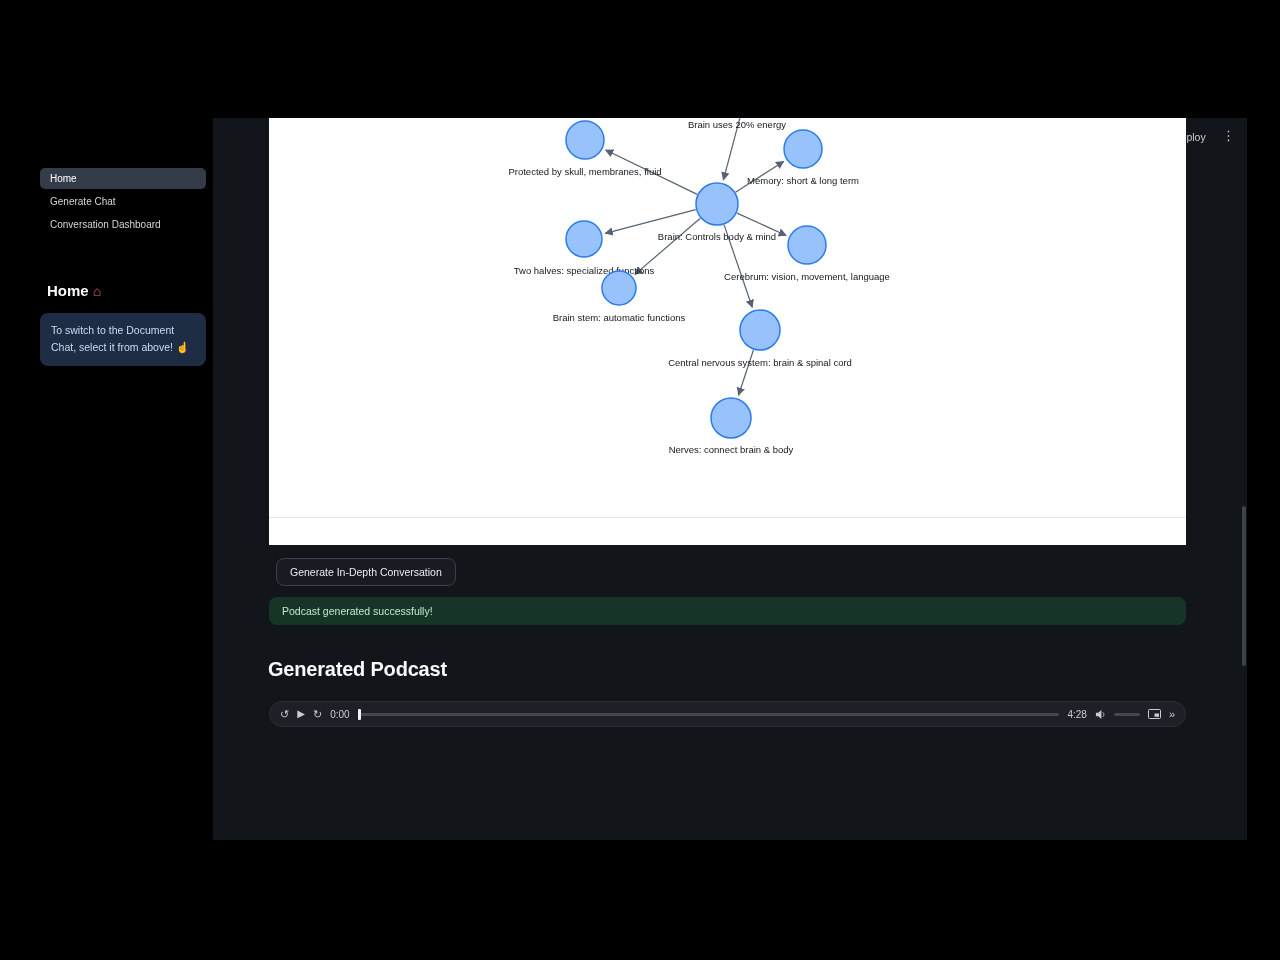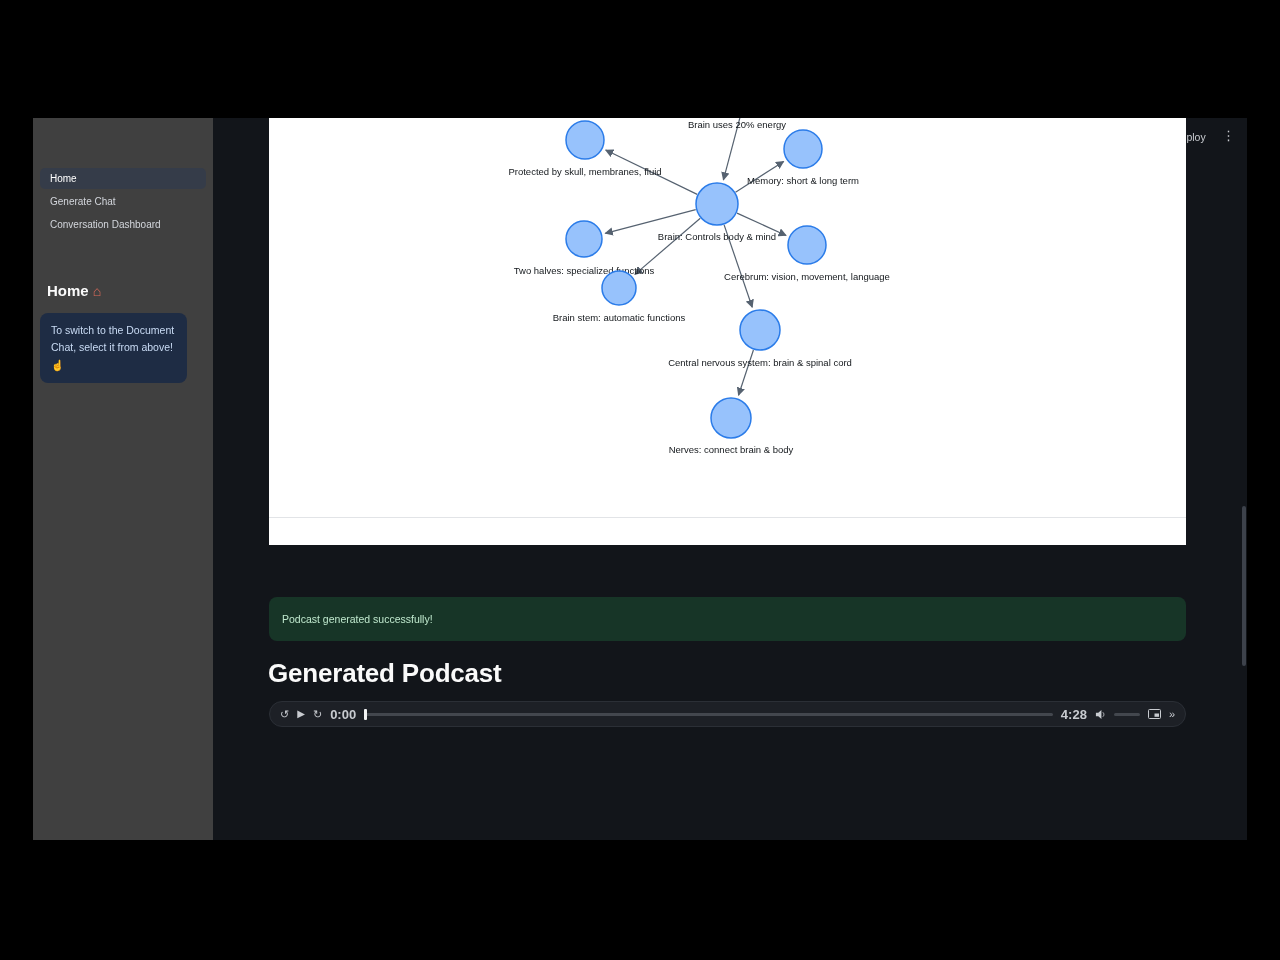--- a/index.html
+++ b/index.html
@@ -14,36 +14,36 @@
   .app {
     position:absolute; left:33px; top:118px;
     width:1214px; height:722px;
     background:#12151a;
   }
 
   
   .sidebar {
     position:absolute; left:0; top:0;
     width:180px; height:722px;
-    background:#404040;
+    background:#000000;
   }
   .nav { position:absolute; top:50px; left:7px; right:7px; }
   .nav-item {
     display:block; padding:5px 10px; margin-bottom:2px;
     font-size:10px; color:#d3d6dc; border-radius:5px;
     cursor:pointer;
   }
   .nav-item.selected { background:#353c49; color:#ffffff; }
   .sidebar-title {
     position:absolute; top:164px; left:14px;
     font-size:15px; font-weight:700; color:#fafafa;text-align:right;
   }
   .house-icon { color:#e06c5a; font-size:14px; margin-left:4px; }
   .info-box {
-    position:absolute; top:195px; left:7px; width:147px;
+    position:absolute; top:195px; left:7px; width:166px;
     background:#1e2c44; border-radius:8px;
     padding:9px 11px;
     font-size:10.5px; line-height:1.65; color:#c9dbf4;
   }
   .pointer-icon { color:#e05252; }
 
   
   .deploy-label {
     position:absolute; top:13px; left:1140px; z-index:1;
     font-size:10.5px; color:#c9ccd1; cursor:pointer;
@@ -68,44 +68,44 @@
   
   .generate-btn {
     position:absolute; left:243px; top:440px; height:28px;
     padding:0 13px;
     background:#181b22; color:#e9eaec;
     border:1px solid #3b404b; border-radius:8px;
     font-size:10.5px; font-family:inherit; cursor:pointer;
   }
   .success-alert {
     position:absolute; left:236px; top:479px;
-    width:917px; height:44px;
+    width:917px; height:28px;
     background:#173527; border-radius:8px;
     display:flex; align-items:center; padding:0 13px;
     font-size:10.5px; color:#bfe8cd;
   }
   .podcast-heading {
     position:absolute; left:235px; top:540px;
-    font-size:26px; font-weight:700; color:#fafafa;
+    font-size:20px; font-weight:700; color:#fafafa;
     letter-spacing:-0.2px;
     text-align:right;
   }
 
   
   .player {
     position:absolute; left:236px; top:583px;
     width:917px; height:26px;
     background:#1d2026; border:1px solid #2b2f36; border-radius:14px;
     display:flex; align-items:center; gap:8px;
     padding:0 10px; color:#c8cbd0;
   }
   .player .p-icon { font-size:11px; line-height:1; cursor:pointer; color:#c8cbd0; }
   .player .p-icon.play { font-size:10px; }
   .player svg { display:block; }
-  .time { font-size:13px; color:#c8cbd0; white-space:nowrap;font-weight:bold; }
+  .time { font-size:10px; color:#c8cbd0; white-space:nowrap; }
   .track {
     flex:1; height:3px; background:#43474e; border-radius:2px;
     position:relative; cursor:pointer;
   }
   .thumb {
     position:absolute; left:0; top:-4px;
     width:3px; height:11px;
     background:#f2f3f4; border-radius:1px;
   }
   .vol-track { width:26px; height:3px; background:#43474e; border-radius:2px; cursor:pointer; }
@@ -169,20 +169,21 @@
         <circle cx="350" cy="170" r="17" fill="#97c2fc" stroke="#2b7ce9" stroke-width="1.5"></circle>
         <text x="350" y="203" text-anchor="middle" font-size="9.5" font-family="Liberation Sans, sans-serif" fill="#14181c">Brain stem: automatic functions</text>
         <circle cx="491" cy="212" r="20" fill="#97c2fc" stroke="#2b7ce9" stroke-width="1.5"></circle>
         <text x="491" y="248" text-anchor="middle" font-size="9.5" font-family="Liberation Sans, sans-serif" fill="#14181c">Central nervous system: brain &amp; spinal cord</text>
         <circle cx="462" cy="300" r="20" fill="#97c2fc" stroke="#2b7ce9" stroke-width="1.5"></circle>
         <text x="462" y="335" text-anchor="middle" font-size="9.5" font-family="Liberation Sans, sans-serif" fill="#14181c">Nerves: connect brain &amp; body</text>
       </svg>
     <div class="panel-line"></div>
   </div>
 
+  <button class="generate-btn">Generate In-Depth Conversation</button>
 
   <div class="success-alert">
     <span>Podcast generated successfully!</span>
   </div>
 
   <h2 class="podcast-heading">Generated Podcast</h2>
 
   <div class="player">
     <span class="p-icon">↺</span>
     <span class="p-icon play">▶</span>

